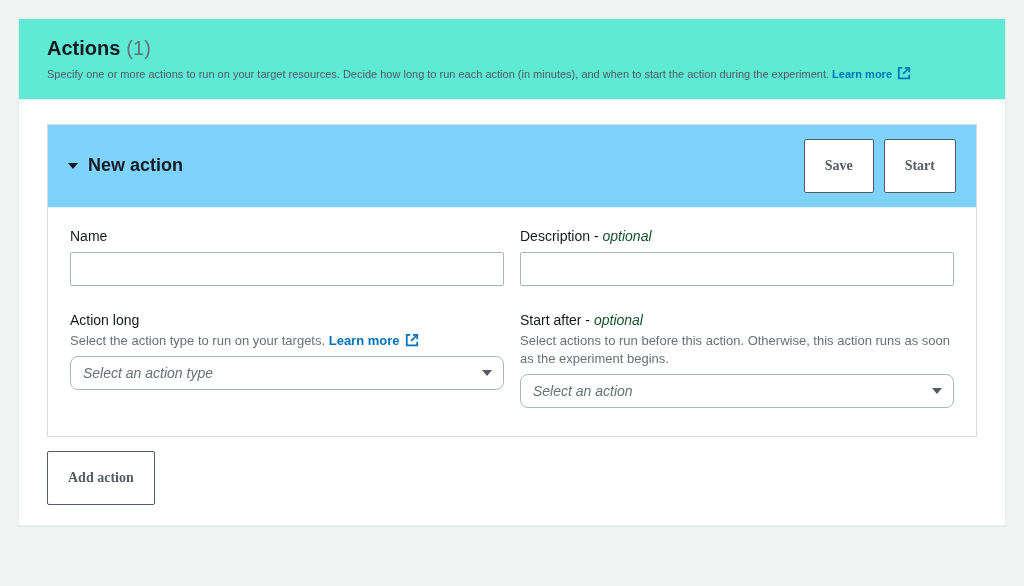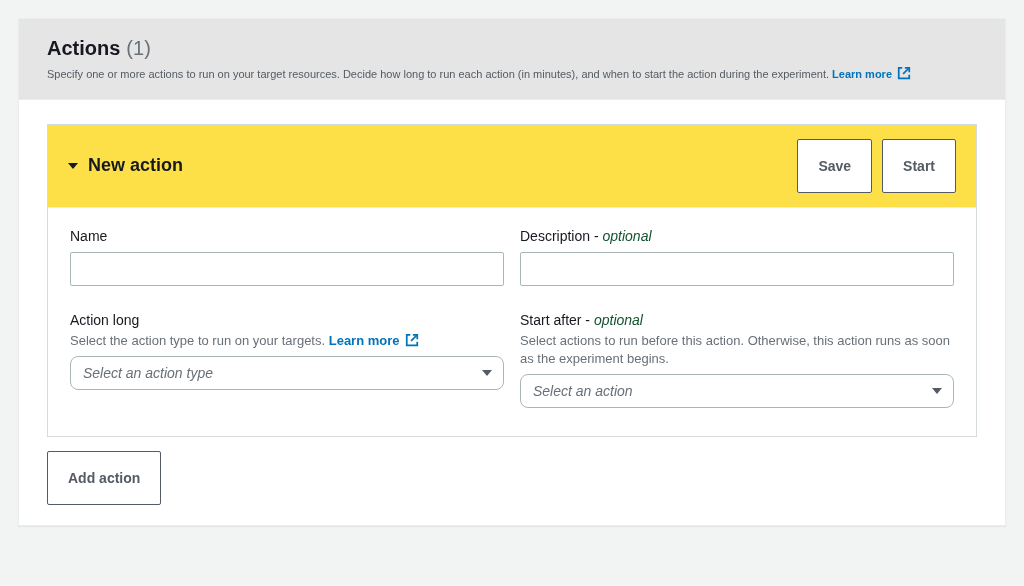--- a/index.html
+++ b/index.html
@@ -15,21 +15,21 @@
       font-size: 14px;
     }
     .container {
       background: #fff;
       border: 1px solid #eaeded;
       box-shadow: 0 1px 1px rgba(0,0,0,0.05);
     }
     .section-header {
       padding: 18px 28px 16px;
       border-bottom: 1px solid #eaeded;
-      background: #e5e5e5;
+      background: #5eead4;
     }
     .section-title-row {
       display: flex;
       align-items: baseline;
       gap: 6px;
       margin-bottom: 6px;
     }
     .section-title {
       font-size: 20px;
       font-weight: 700;
@@ -63,21 +63,21 @@
     }
     .action-panel {
       border: 1px solid #d5dbdb;
       margin-bottom: 14px;
     }
     .action-panel-header {
       display: flex;
       align-items: center;
       justify-content: space-between;
       padding: 14px 20px;
-      background: #fde047;
+      background: #7dd3fc;
       border-bottom: 1px solid #eaeded;
     }
     .action-panel-title-wrap {
       display: flex;
       align-items: center;
       gap: 10px;
     }
     .caret {
       width: 0;
       height: 0;
@@ -91,21 +91,21 @@
     }
     .btn {
       background: #fff;
       border: 1px solid #545b64;
       color: #545b64;
       font-weight: 700;
       padding: 18px 20px;
       font-size: 14px;
       cursor: pointer;
       border-radius: 2px;
-      font-family: Liberation Sans, sans-serif;
+      font-family: Liberation Serif, serif;
     }
     .btn-group {
       display: flex;
       gap: 10px;
     }
     .action-panel-body {
       padding: 20px 22px 28px;
       display: grid;
       grid-template-columns: 1fr 1fr;
       gap: 26px 16px;

